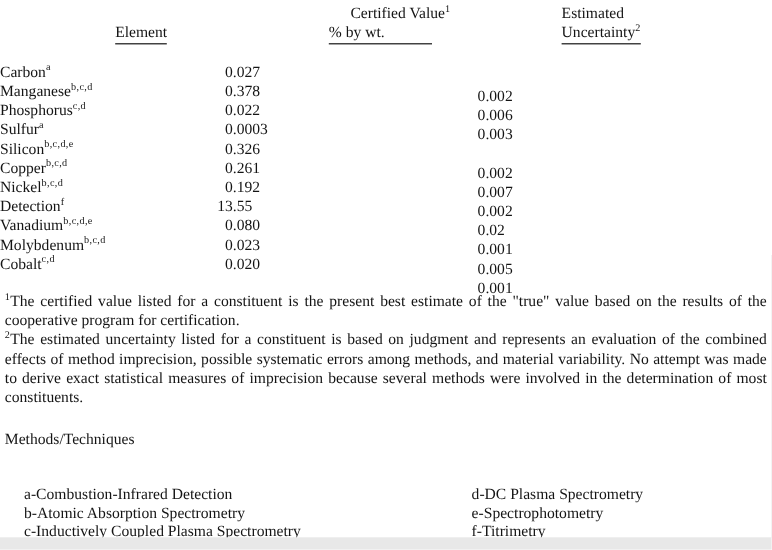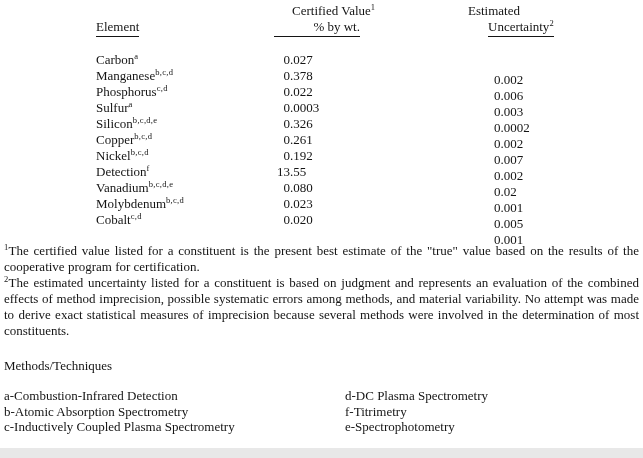--- a/index.html
+++ b/index.html
@@ -16,37 +16,37 @@
     box-sizing:border-box;
   }
   sup{font-size:8.5px;line-height:0;vertical-align:super;letter-spacing:.3px;}
 
   
   #table-section{position:relative;height:236px;}
   .hdr{position:absolute;white-space:nowrap;}
   #hdr-certified-line1{left:292px;top:3px;}
   #hdr-estimated{left:468px;top:3px;}
   #hdr-element{left:96px;top:19px;border-bottom:1.5px solid #141414;padding-bottom:1px;text-align:right;}
-  #hdr-pct{left:274px;top:19px;width:86px;text-align:right;border-bottom:1.5px solid #141414;padding-bottom:1px;}
-  #hdr-uncertainty{left:488px;top:19px;border-bottom:1.5px solid #141414;padding-bottom:1px;}
+  #hdr-pct{left:274px;top:19px;width:86px;text-align:left;border-bottom:1.5px solid #141414;padding-bottom:1px;}
+  #hdr-uncertainty{left:468px;top:19px;border-bottom:1.5px solid #141414;padding-bottom:1px;}
   #table-rows{position:absolute;top:52px;left:0;right:0;}
-  .row{display:grid;grid-template-columns:160px 208px auto;padding-left:96px;height:16px;}
+  .row{display:grid;grid-template-columns:160px 208px auto;height:16px;}
   .cell-element{white-space:nowrap;}
   .cell-certified .int{display:inline-block;width:34px;text-align:right;}
   .cell-uncertainty{padding-left:30px;margin-top:20px;}
 
   
   .content{padding-left:4px;padding-right:4px;}
   .footnote{margin:0;text-align:justify;}
   #footnote-1{margin-top:7px;}
   #footnote-2{margin-top:0;}
   #methods-heading{margin-top:19px;}
   #methods-cols{display:flex;margin-top:14px;line-height:15.5px;}
   #methods-left{width:341px;flex:none;}
-  .methods-list{list-style:none;margin:0;padding:0;}
+  .methods-list{list-style:none;margin:16px;padding:0;}
 </style>
 </head>
 <body>
 
 <div id="page">
 
   <div id="table-section">
 
     <div class="hdr" id="hdr-certified-line1">
       <span>Certified Value</span><sup>1</sup>
@@ -80,21 +80,20 @@
           <div class="cell-uncertainty">0.006</div>
         </div>
         <div class="row">
           <div class="cell-element"><span>Phosphorus</span><sup>c,d</sup></div>
           <div class="cell-certified"><span class="int">0</span><span class="frac">.022</span></div>
           <div class="cell-uncertainty">0.003</div>
         </div>
         <div class="row">
           <div class="cell-element"><span>Sulfur</span><sup>a</sup></div>
           <div class="cell-certified"><span class="int">0</span><span class="frac">.0003</span></div>
-          <div class="cell-uncertainty">0.0002</div>
         </div>
         <div class="row">
           <div class="cell-element"><span>Silicon</span><sup>b,c,d,e</sup></div>
           <div class="cell-certified"><span class="int">0</span><span class="frac">.326</span></div>
           <div class="cell-uncertainty">0.002</div>
         </div>
         <div class="row">
           <div class="cell-element"><span>Copper</span><sup>b,c,d</sup></div>
           <div class="cell-certified"><span class="int">0</span><span class="frac">.261</span></div>
           <div class="cell-uncertainty">0.007</div>
@@ -136,19 +135,19 @@
   <div class="content">
     <div id="methods-heading">Methods/Techniques</div>
     <div id="methods-cols">
       <ul class="methods-list" id="methods-left">
           <li>a-Combustion-Infrared Detection</li>
           <li>b-Atomic Absorption Spectrometry</li>
           <li>c-Inductively Coupled Plasma Spectrometry</li>
         </ul>
       <ul class="methods-list" id="methods-right">
           <li>d-DC Plasma Spectrometry</li>
+          <li>e-Spectrophotometry</li>
           <li>f-Titrimetry</li>
-          <li>e-Spectrophotometry</li>
         </ul>
     </div>
   </div>
 
 </div>
 
 </body></html>

